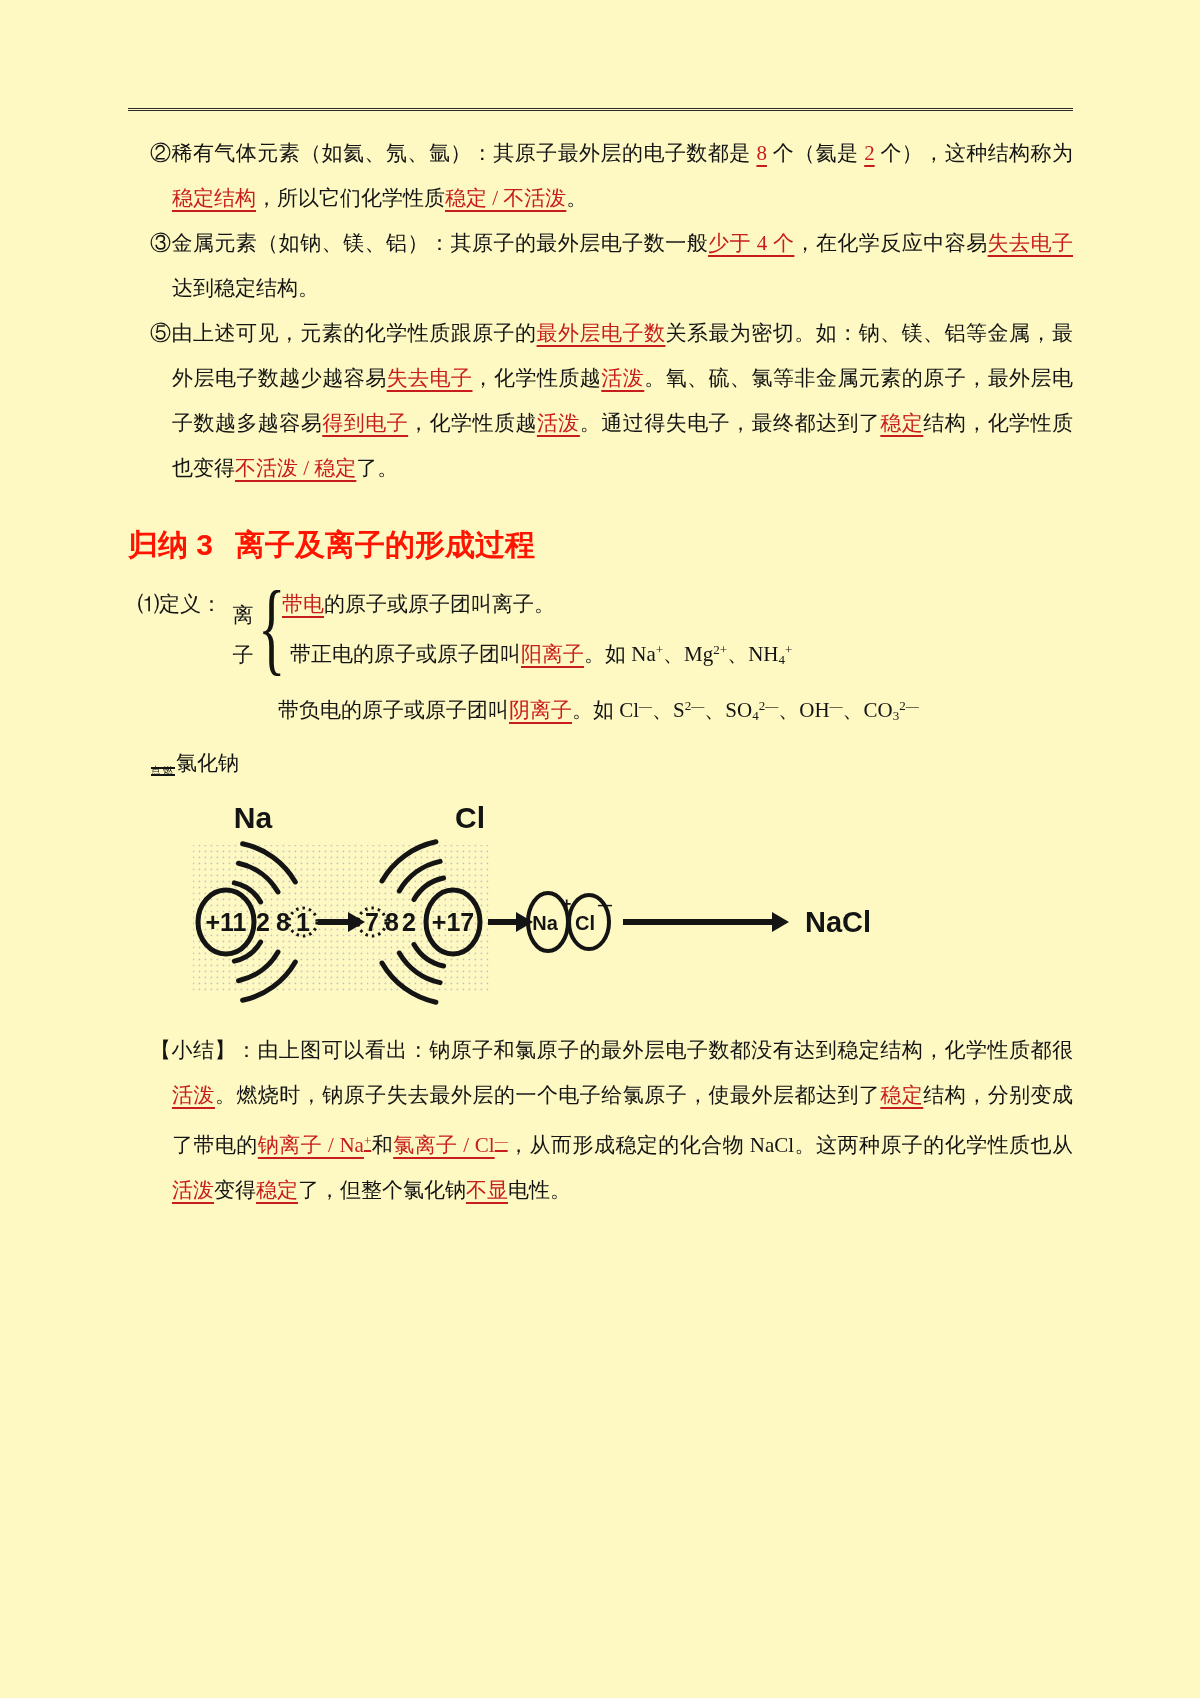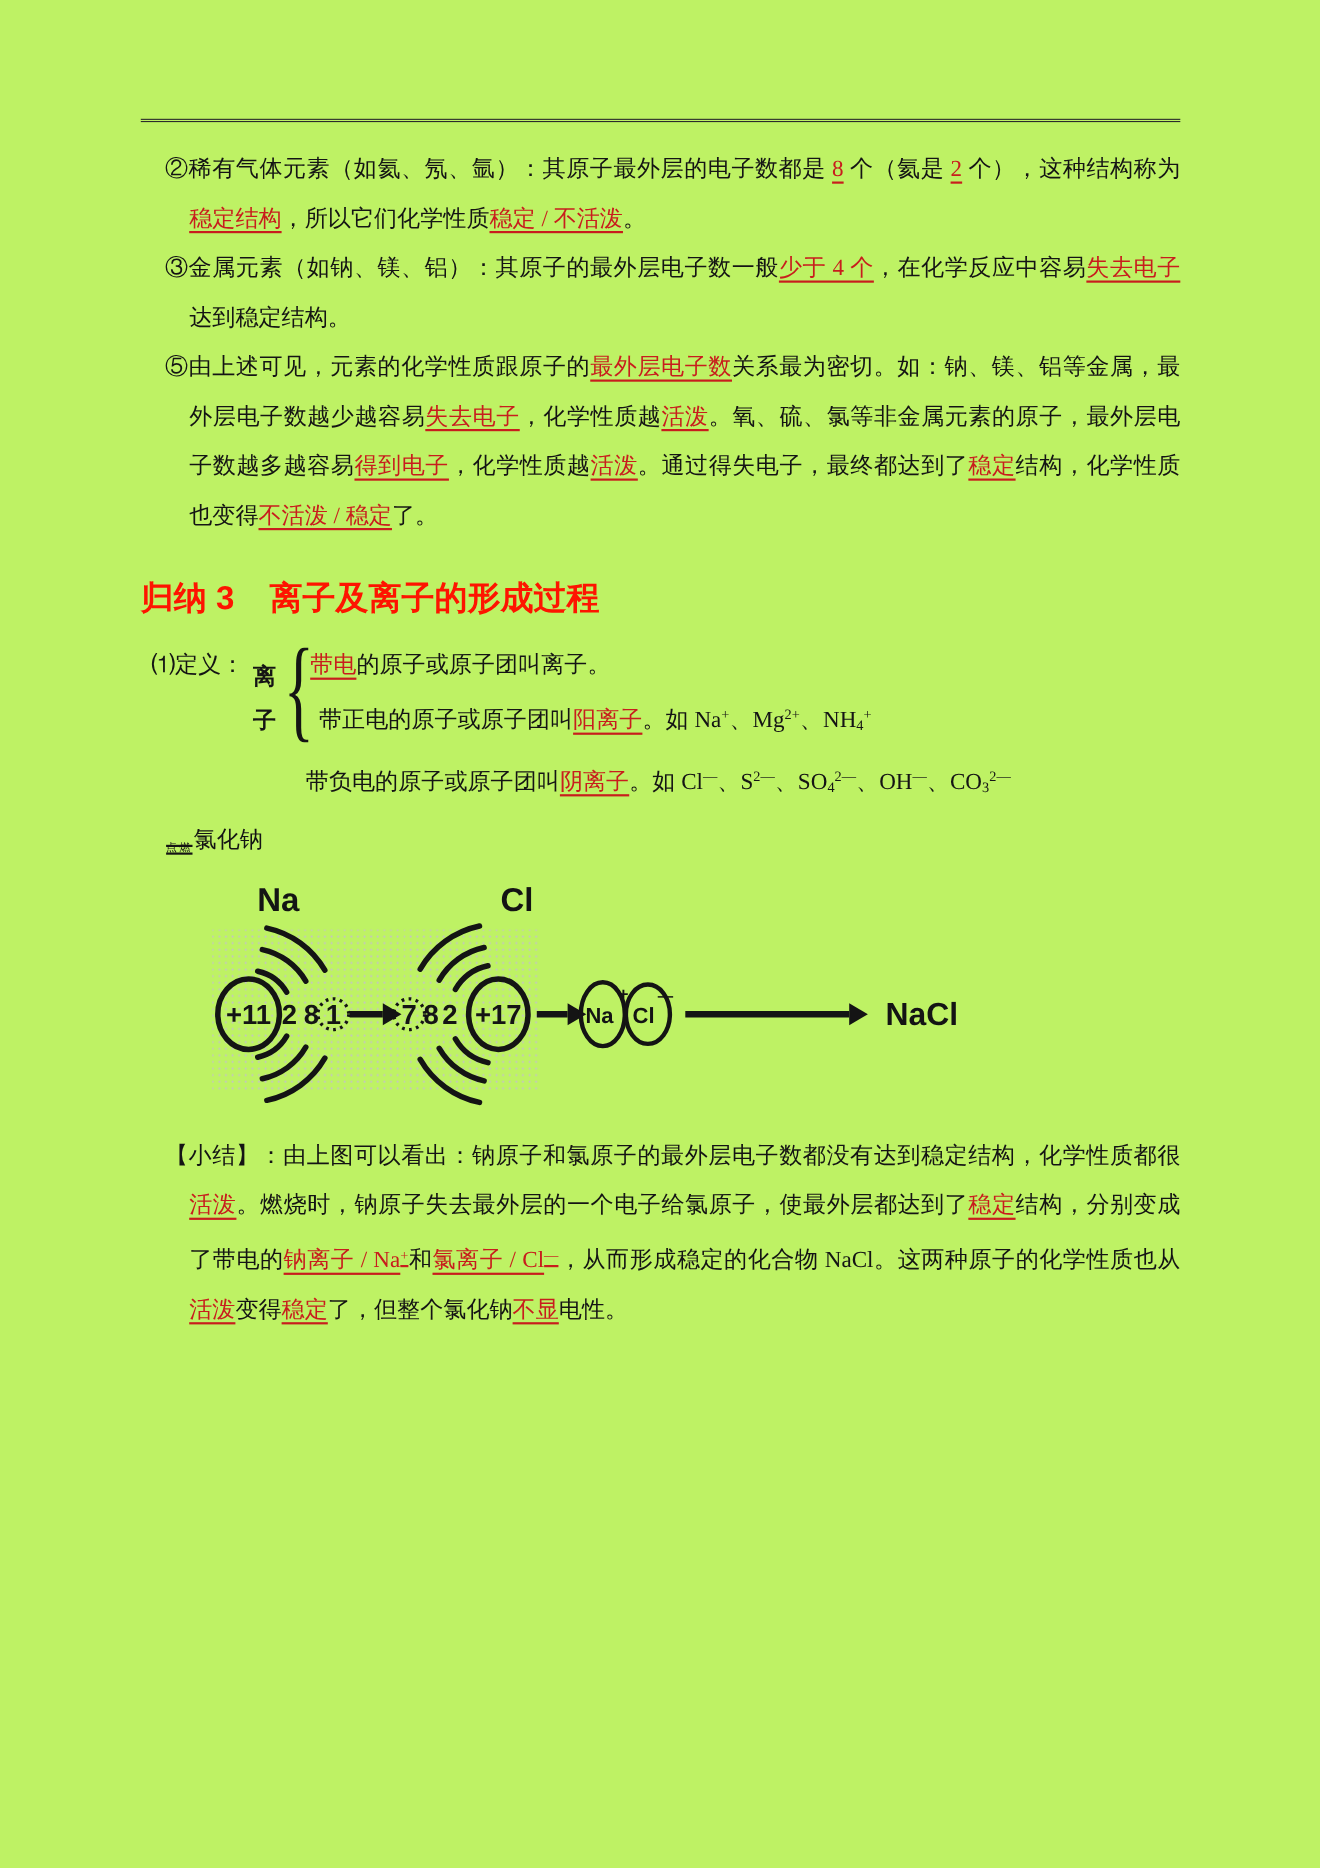--- a/index.html
+++ b/index.html
@@ -6,21 +6,21 @@
     --ink:#141414;
     --red:#c81d1d;
     --heading_red:#fe1400;
     --rule:#2b2b2b;
   }
   html,body{margin:0;padding:0;background:#ffffff;}
   .page{
     position:relative;
     width:1200px;height:1698px;
     margin:0 auto;
-    background:#bef264;
+    background:#fef9c3;
     overflow:hidden;
     font-family:"Liberation Serif","DejaVu Serif",serif;
     color:var(--ink);
   }
   .rule{
     margin:108px 127px 0 128px;
     border-top:3px double var(--rule);
     height:0;
   }
   .content{
@@ -43,37 +43,38 @@
   .sub{font-size:0.62em;vertical-align:-0.22em;}
   .section-heading{
     margin:34px 0 14px -22px;
     font-size:30px;
     line-height:40px;
     font-weight:bold;
     color:var(--heading_red);
     font-family:"Liberation Sans","DejaVu Sans",sans-serif;
     text-align:left;
   }
-  .section-heading .num{margin-right:32px;}
+  .section-heading .num{margin-right:22px;}
   
   .def{
     display:flex;
     align-items:flex-start;
     margin-top:16px;
     margin-left:-12px;
     line-height:46px;
     text-align:left;
   }
   .def-label{white-space:nowrap;}
   .def-subject{
     width:26px;
     margin:14px 2px 0 8px;
-    font-weight:bold;
+    font-weight:normal;
     line-height:40px;
     word-break:break-all;
+    text-align:center;
   }
   .def-brace{
     width:20px;
     margin-top:-2px;
     font-size:104px;
     line-height:96px;
     font-weight:100;
     transform:scaleX(.55);
     transform-origin:left center;
     overflow:visible;

